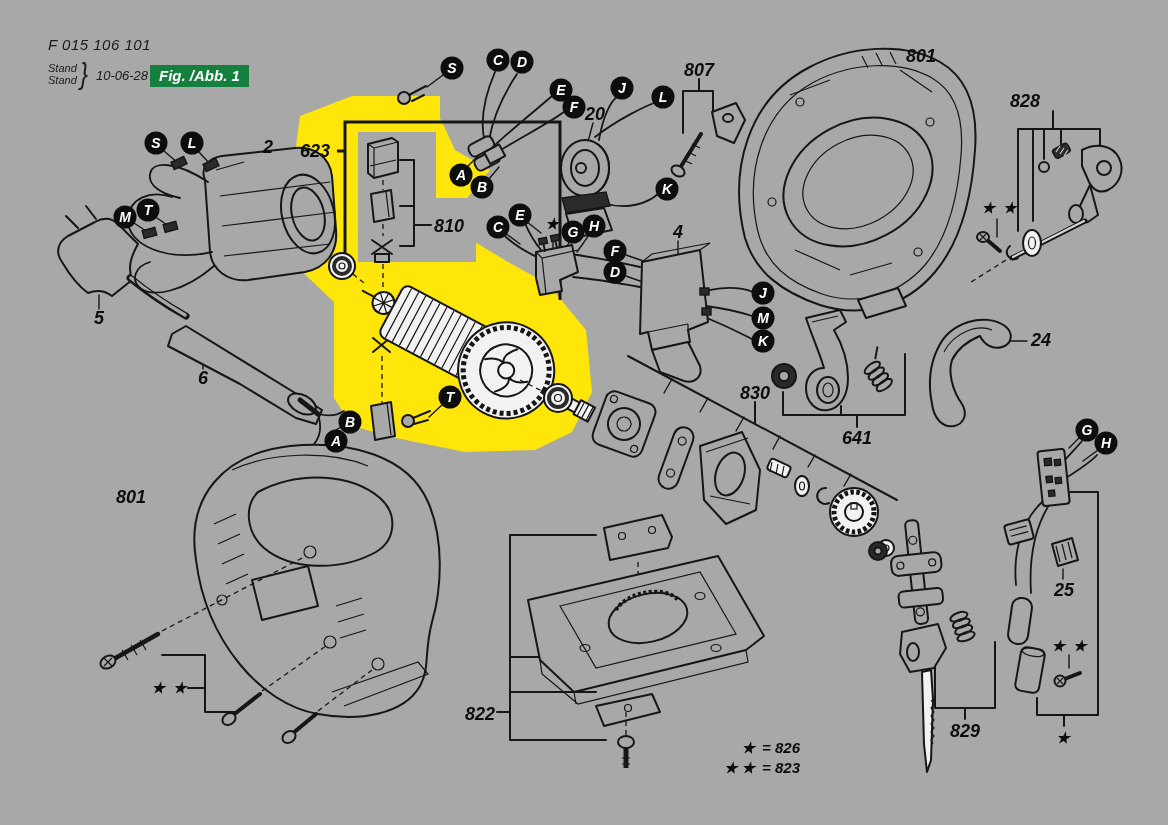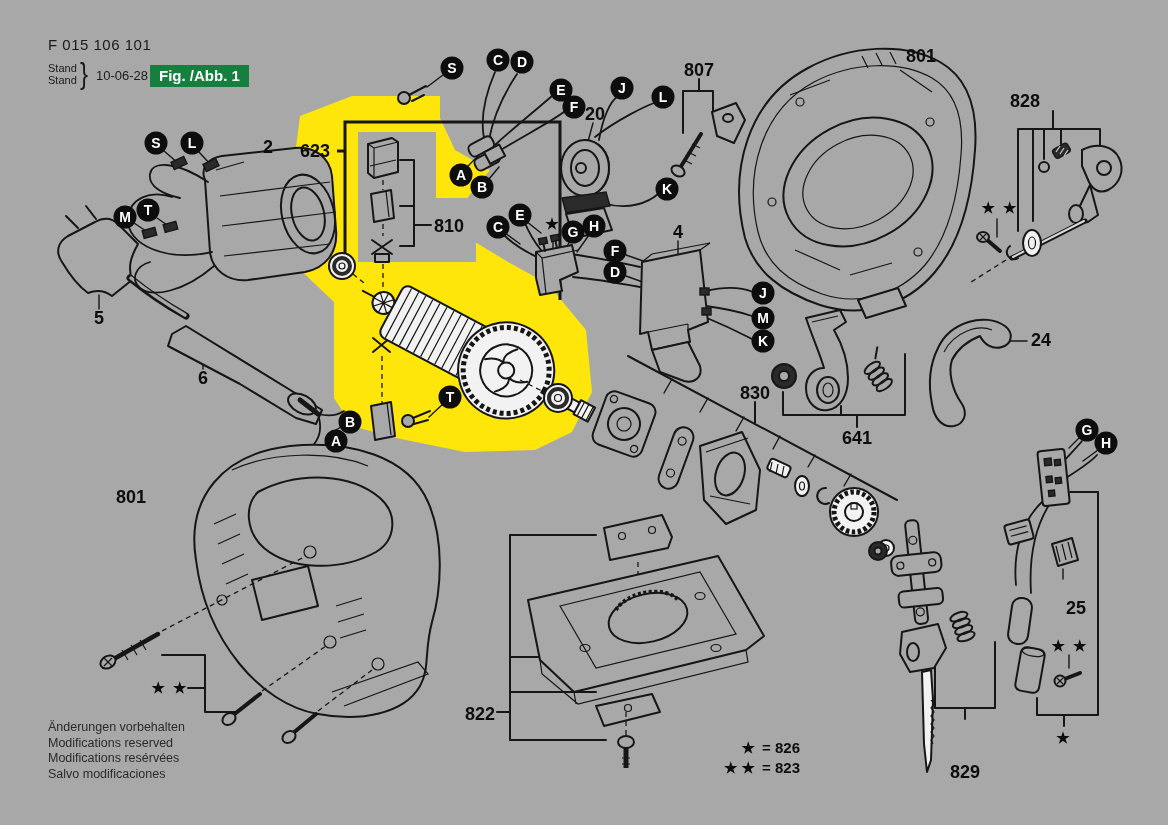--- a/index.html
+++ b/index.html
@@ -9,21 +9,21 @@
   svg{position:absolute;left:0;top:0;}
   .ln{stroke:var(--ln);stroke-width:2;fill:none;stroke-linecap:round;stroke-linejoin:round;}
   .thick{stroke:var(--ln);stroke-width:3;fill:none;stroke-linejoin:miter;}
   .thin{stroke:var(--ln);stroke-width:1.2;fill:none;}
   .lead{stroke:var(--ln);stroke-width:1.4;fill:none;stroke-linecap:round;}
   .wire{stroke:var(--ln);stroke-width:1.8;fill:none;stroke-linecap:round;}
   .dsh{stroke:var(--ln);stroke-width:1.3;fill:none;stroke-dasharray:5 4;}
   .fb{fill:var(--bg);stroke:var(--ln);stroke-width:2;stroke-linejoin:round;}
   .fw{fill:#f2f2f2;stroke:var(--ln);stroke-width:2;stroke-linejoin:round;}
   .fd{fill:#2a2a2a;stroke:var(--ln);stroke-width:1.4;}
-  #overlay{position:absolute;left:0;top:0;width:1168px;height:825px;pointer-events:none;}
+  #overlay{position:absolute;left:0;top:0;width:1168px;height:825px;pointer-events:none;font-style:italic;}
   .plabel{position:absolute;transform:translate(-50%,-50%);font-weight:bold;font-size:18px;color:#0d0d0d;white-space:nowrap;}
   .callout{position:absolute;transform:translate(-50%,-50%);width:23px;height:23px;border-radius:50%;
            background:#0d0d0d;color:#fff;font-weight:bold;font-size:14px;line-height:23px;text-align:center;}
   .star{position:absolute;transform:translate(-50%,-50%);font-size:15px;font-weight:bold;color:#0d0d0d;white-space:nowrap;letter-spacing:2px;}
   .hdr{position:absolute;color:#1b1b1b;}
   #hdr-part{left:48px;top:36px;font-size:15px;letter-spacing:0.5px;}
   #hdr-stand{left:48px;top:62px;font-size:11px;line-height:12px;}
   #hdr-brace{left:80px;top:60px;font-size:24px;transform:scaleY(1.25);font-weight:normal;}
   #hdr-date{left:96px;top:68px;font-size:13px;}
   #fig-badge{position:absolute;left:150px;top:65px;background:#15803d;color:#fff;font-weight:bold;font-size:15px;padding:2px 9px 3px;}
@@ -376,26 +376,20 @@
 
 </svg>
 
 <div id="overlay">
   <div class="hdr" id="hdr-part">F 015 106 101</div>
   <div class="hdr" id="hdr-stand"><span>Stand</span><br><span>Stand</span></div>
   <div class="hdr" id="hdr-brace">}</div>
   <div class="hdr" id="hdr-date">10-06-28</div>
   <div id="fig-badge">Fig. /Abb. 1</div>
 
-  <div id="legal">
-    <div>Änderungen vorbehalten</div>
-    <div>Modifications reserved</div>
-    <div>Modifications resérvées</div>
-    <div>Salvo modificaciones</div>
-  </div>
 
   <div id="legend">
     <div class="lg-row">
       <span>★</span>
       <span>= 826</span>
     </div>
     <div class="lg-row">
       <span>★ ★</span>
       <span>= 823</span>
     </div>
@@ -408,22 +402,22 @@
       <div class="plabel" style="left: 921px; top: 56px;">801</div>
       <div class="plabel" style="left: 1025px; top: 101px;">828</div>
       <div class="plabel" style="left: 678px; top: 232px;">4</div>
       <div class="plabel" style="left: 1041px; top: 340px;">24</div>
       <div class="plabel" style="left: 755px; top: 393px;">830</div>
       <div class="plabel" style="left: 857px; top: 438px;">641</div>
       <div class="plabel" style="left: 99px; top: 318px;">5</div>
       <div class="plabel" style="left: 203px; top: 378px;">6</div>
       <div class="plabel" style="left: 131px; top: 497px;">801</div>
       <div class="plabel" style="left: 480px; top: 714px;">822</div>
-      <div class="plabel" style="left: 965px; top: 731px; margin-top: 41px;">829</div>
-      <div class="plabel" style="left: 1064px; top: 608px; margin-left: 12px;">25</div>
+      <div class="plabel" style="left: 965px; top: 731px;">829</div>
+      <div class="plabel" style="left: 1064px; top: 590px;">25</div>
       <div class="callout" style="left: 156px; top: 143px;">S</div>
       <div class="callout" style="left: 192px; top: 143px;">L</div>
       <div class="callout" style="left: 125px; top: 217px;">M</div>
       <div class="callout" style="left: 148px; top: 210px;">T</div>
       <div class="callout" style="left: 452px; top: 68px;">S</div>
       <div class="callout" style="left: 498px; top: 60px;">C</div>
       <div class="callout" style="left: 522px; top: 62px;">D</div>
       <div class="callout" style="left: 561px; top: 90px;">E</div>
       <div class="callout" style="left: 574px; top: 107px;">F</div>
       <div class="callout" style="left: 461px; top: 175px;">A</div>

